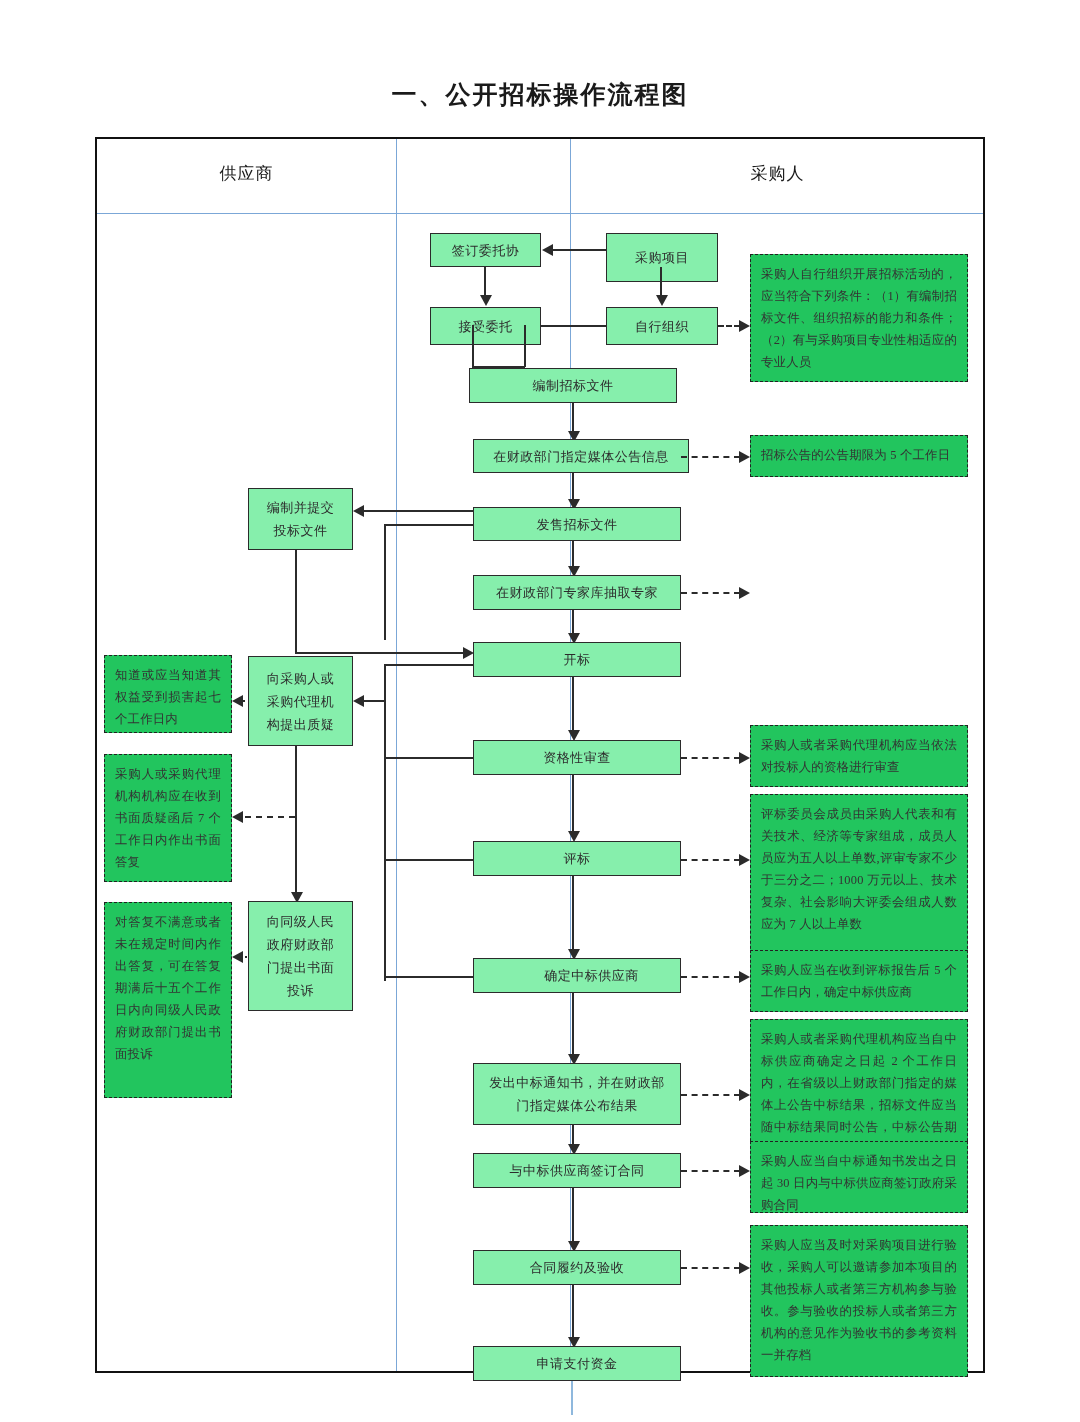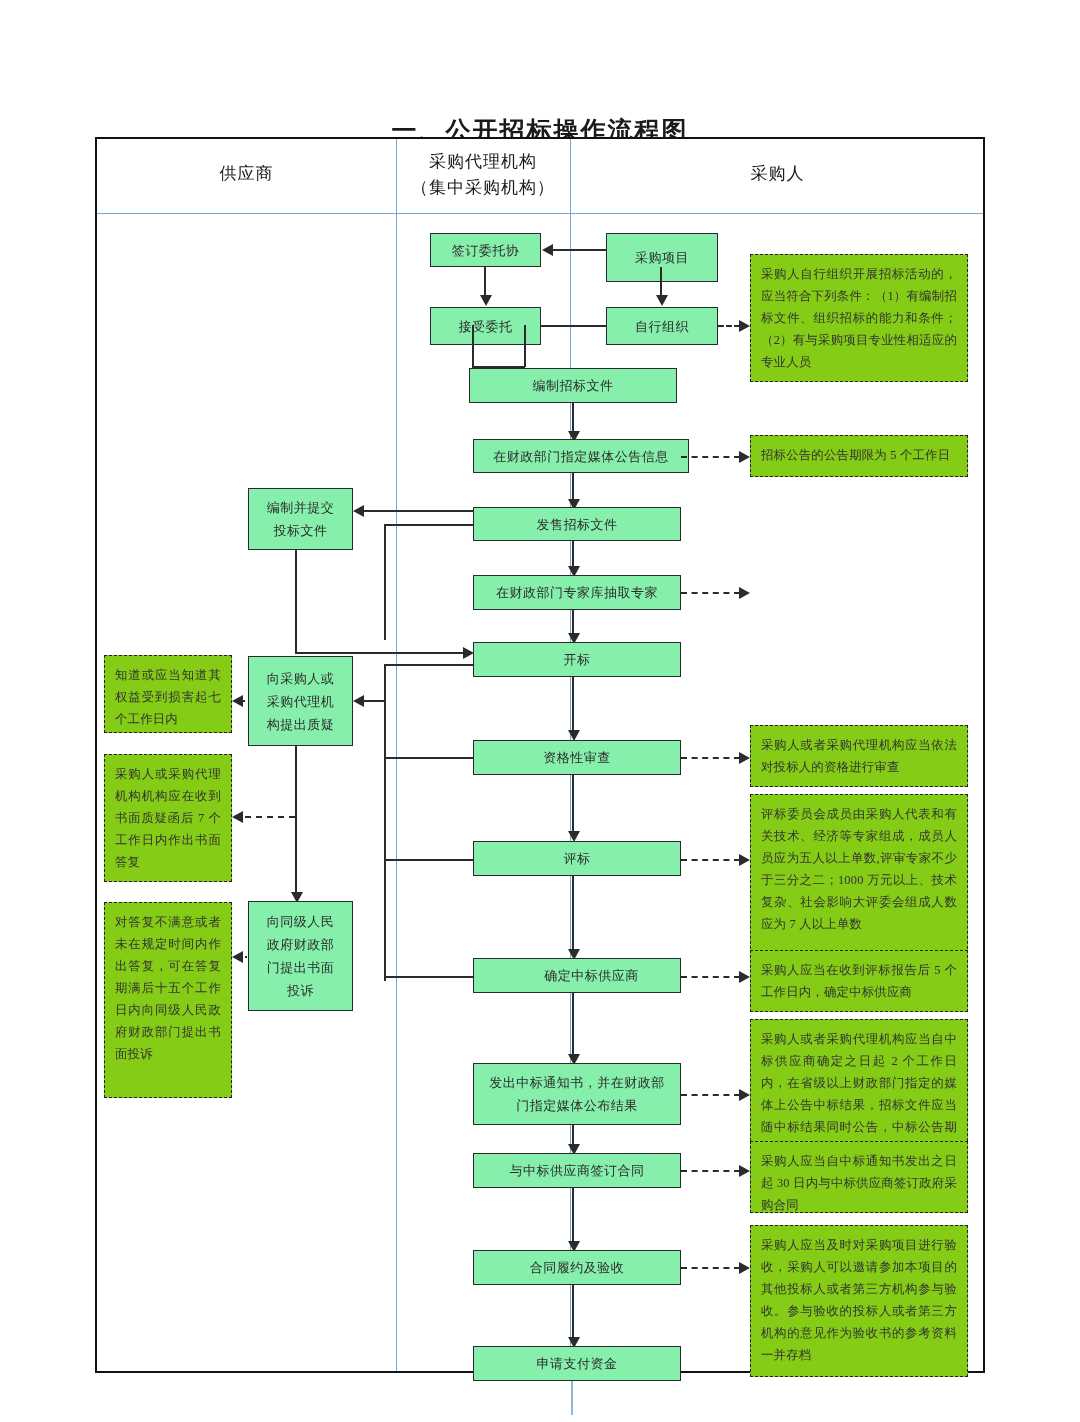--- a/index.html
+++ b/index.html
@@ -2,21 +2,20 @@
 <html><head>
 <meta charset="utf-8">
 <style>
   html,body{margin:0;padding:0;background:#ffffff;}
   body{width:1080px;height:1422px;position:relative;font-family:"Liberation Serif","DejaVu Serif",serif;color:#1a1a1a;overflow:hidden;}
 
   #title{
     position:absolute;left:0;top:78px;width:1080px;text-align:center;
     font-size:25px;font-weight:bold;letter-spacing:2px;
     font-family:"Liberation Sans","DejaVu Sans",sans-serif;
-    margin-top:36px;
   }
 
   #frame{
     position:absolute;left:95px;top:137px;width:890px;height:1236px;
     border:2px solid #111;box-sizing:border-box;background:#fff;
   }
 
   .vdiv{position:absolute;top:0;bottom:0;width:1px;background:#7ba7d7;}
   .hdiv{position:absolute;left:0;right:0;height:1px;background:#7ba7d7;}
 
@@ -29,21 +28,21 @@
   .box{
     position:absolute;box-sizing:border-box;border:1.6px solid #2b2b2b;background:#86efac;
     display:flex;align-items:center;justify-content:center;text-align:center;
     font-size:13px;line-height:21px;letter-spacing:.5px;color:#2c2c2c;
     font-family:"Liberation Serif","DejaVu Serif",serif;
   }
   .box.tall{line-height:23px;}
 
   
   .note{
-    position:absolute;box-sizing:border-box;border:1.7px dashed #222;background:#84cc16;
+    position:absolute;box-sizing:border-box;border:1.7px dashed #222;background:#22c55e;
     padding:8px 10px;font-size:12.4px;line-height:22px;color:#333;text-align:justify;
     font-family:"Liberation Serif","DejaVu Serif",serif;letter-spacing:.2px;
   }
 
   
   .ln{position:absolute;background:#2b2b2b;}
   .lv{width:2px;}
   .lh{height:2px;}
   .dash-h{position:absolute;height:0;border-top:2px dashed #2b2b2b;}
 
@@ -60,24 +59,20 @@
 <div id="title">一、公开招标操作流程图</div>
 
 <div id="frame">
 
   <div class="vdiv" style="left:299px;"></div>
   <div class="vdiv" style="left:473px;"></div>
   <div class="hdiv" style="top:74px;"></div>
 
   <div class="colhead" style="left:0px;top:22px;width:299px;">
     <span>供应商</span>
-  </div>
-  <div class="colhead" style="left:299px;top:10px;width:174px;">
-    <div>采购代理机构</div>
-    <div>（集中采购机构）</div>
   </div>
   <div class="colhead" style="left:473px;top:22px;width:415px;">
     <span>采购人</span>
   </div>
 
   <div class="box" style="left:333px;top:94px;width:111px;height:34px;">
     <span>签订委托协</span>
   </div>
   <div class="box" style="left:509px;top:94px;width:112px;height:49px;">
     <span>采购项目</span>

